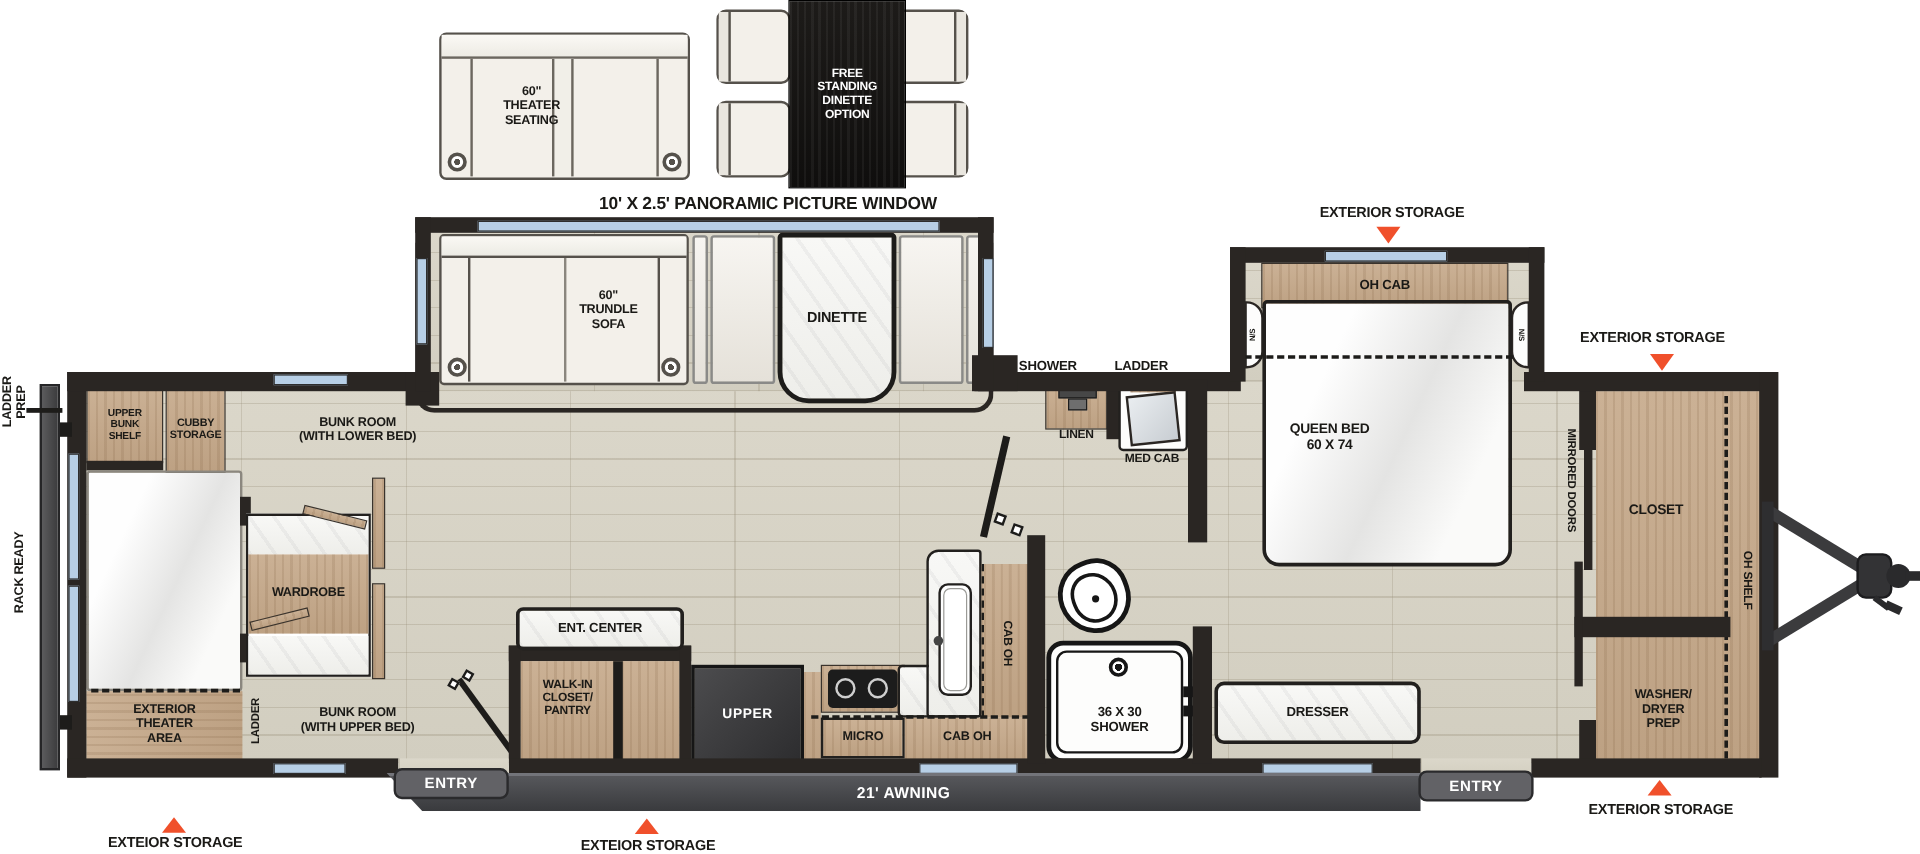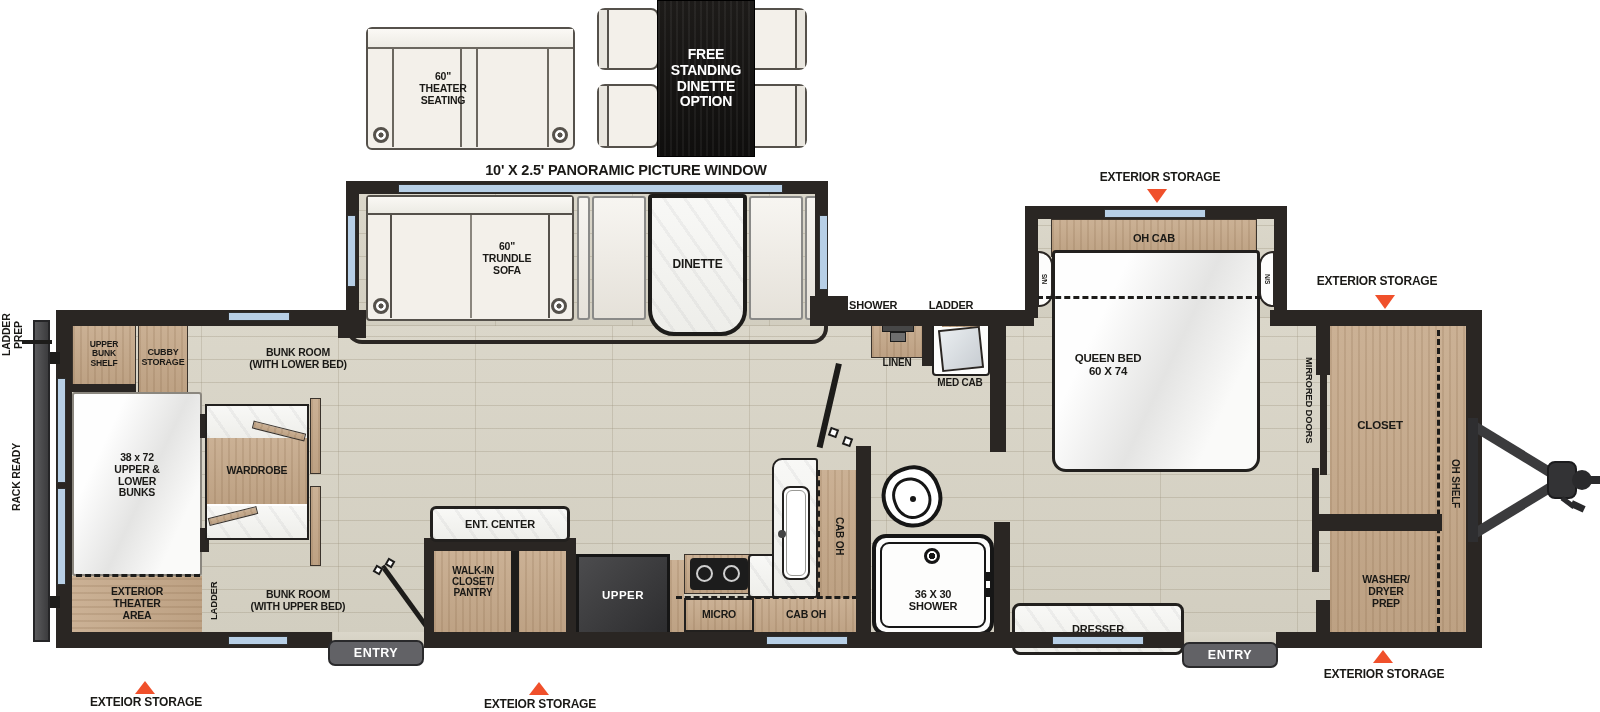--- a/index.html
+++ b/index.html
@@ -59,27 +59,27 @@
   <div class="a sofa" style="left:597px;top:84px;width:62px;height:64px;border-radius:8px">
     <div class="a" style="left:0;top:0;width:10px;height:100%;border-right:2px solid #55514b;background:#e9e6df"></div>
   </div>
   <div class="a sofa" style="left:745px;top:8px;width:62px;height:62px;border-radius:8px">
     <div class="a" style="right:0;top:0;width:10px;height:100%;border-left:2px solid #55514b;background:#e9e6df"></div>
   </div>
   <div class="a sofa" style="left:745px;top:84px;width:62px;height:64px;border-radius:8px">
     <div class="a" style="right:0;top:0;width:10px;height:100%;border-left:2px solid #55514b;background:#e9e6df"></div>
   </div>
   <div class="a cc" style="left:657px;top:0;width:98px;height:157px;border:1px solid #000;background:repeating-linear-gradient(90deg,rgba(255,255,255,.05) 0 2px,transparent 2px 6px),linear-gradient(#1d1b19,#0f0e0d)">
-    <div class="lbl" style="color:#fff;font-size:14px;width:88px">FREE
+    <div class="lbl" style="color:#fff;font-size:10px;width:88px">FREE
 STANDING
 DINETTE
 OPTION</div>
   </div>
 
-  <div class="a lbl" style="left:436px;top:162px;width:380px;font-size:14.5px">10' X 2.5' PANORAMIC PICTURE WINDOW</div>
+  <div class="a lbl" style="left:450px;top:162px;width:380px;font-size:14.5px">10' X 2.5' PANORAMIC PICTURE WINDOW</div>
 
   <div class="a floor" style="left:64px;top:316px;width:1406px;height:320px"></div>
   <div class="a floor" style="left:358px;top:192px;width:462px;height:134px"></div>
   <div class="a" style="left:346px;top:202px;width:482px;height:142px;border:4px solid #2a2623;border-top:none;border-radius:0 0 16px 16px"></div>
   <div class="a floor" style="left:1031px;top:214px;width:250px;height:104px"></div>
 
   <div class="a sofa" style="left:366px;top:195px;width:208px;height:126px;border-radius:4px">
     <div class="a" style="left:0;top:0;width:100%;height:18px;border-bottom:2px solid #55514b;background:linear-gradient(#faf8f4,#ecebe4)"></div>
     <div class="a" style="left:0;top:18px;width:24px;height:103px;border-right:2px solid #55514b"></div>
     <div class="a" style="right:0;top:18px;width:24px;height:103px;border-left:2px solid #55514b"></div>
@@ -116,33 +116,29 @@
     <div class="lbl" style="font-size:8.5px">UPPER
 BUNK
 SHELF</div>
   </div>
   <div class="a" style="left:72px;top:384px;width:64px;height:8px;background:#2a2623"></div>
   <div class="a wood cc" style="left:138px;top:320px;width:50px;height:74px;border:1.5px solid #3a332c">
     <div class="lbl" style="font-size:9px">CUBBY
 STORAGE</div>
   </div>
   <div class="a mat" style="left:72px;top:392px;width:130px;height:184px;border:2px solid #8b877f;border-radius:3px"></div>
-  <div class="a lbl" style="left:80px;top:452px;width:114px;font-size:10.5px">38 x 72
-UPPER &amp;
-LOWER
-BUNKS</div>
   <div class="a woodh" style="left:72px;top:576px;width:130px;height:60px"></div>
   <div class="a dashh" style="left:76px;top:574px;width:124px;height:0"></div>
   <div class="a lbl" style="left:80px;top:586px;width:114px;font-size:10.5px">EXTERIOR
 THEATER
 AREA</div>
 
   <div class="a wall" style="left:200px;top:414px;width:9px;height:24px"></div>
   <div class="a wall" style="left:200px;top:528px;width:9px;height:24px"></div>
-  <div class="a" style="left:205px;top:404px;width:104px;height:136px;border:2.5px solid #22201e;background:#fff">
+  <div class="a" style="left:205px;top:428px;width:104px;height:136px;border:2.5px solid #22201e;background:#fff">
     <div class="a marble" style="left:0;top:0;width:100%;height:32px"></div>
     <div class="a wood cc" style="left:0;top:32px;width:100%;height:66px">
       <div class="lbl" style="font-size:10.5px">WARDROBE</div>
     </div>
     <div class="a marble" style="left:0;bottom:0;width:100%;height:32px"></div>
   </div>
   <div class="a wood" style="left:310px;top:398px;width:11px;height:76px;border:1.5px solid #3a332c"></div>
   <div class="a wood" style="left:310px;top:486px;width:11px;height:80px;border:1.5px solid #3a332c"></div>
   <div class="a wood" style="left:252px;top:427px;width:54px;height:8px;border:1.5px solid #3a332c;transform:rotate(14deg)"></div>
   <div class="a wood" style="left:208px;top:512px;width:50px;height:8px;border:1.5px solid #3a332c;transform:rotate(-14deg)"></div>
@@ -216,21 +212,21 @@
 
   <div class="a" style="left:872px;top:534px;width:122px;height:102px;background:#fdfdfc;border:4px solid #161616;border-radius:14px">
     <div class="a" style="left:4px;top:4px;right:4px;bottom:4px;border:2px solid #161616;border-radius:9px"></div>
     <div class="a" style="left:48px;top:10px;width:16px;height:16px;border:3px solid #161616;border-radius:50%;background:radial-gradient(circle,#161616 0 3px,#fff 3px)"></div>
     <div class="a" style="right:-8px;top:34px;width:12px;height:9px;background:#161616"></div>
     <div class="a" style="right:-8px;top:50px;width:12px;height:9px;background:#161616"></div>
     <div class="a lbl" style="left:4px;top:50px;width:106px;font-size:11px">36 X 30
 SHOWER</div>
   </div>
 
-  <div class="a marble cc" style="left:1012px;top:603px;width:172px;height:52px;border:3px solid #22201e;border-radius:8px">
+  <div class="a marble cc" style="left:1012px;top:568px;width:172px;height:52px;border:3px solid #22201e;border-radius:8px">
     <div class="lbl" style="font-size:11px">DRESSER</div>
   </div>
 
   <div class="a wood" style="left:1330px;top:326px;width:138px;height:310px"></div>
   <div class="a dashv" style="left:1437px;top:330px;width:0;height:302px"></div>
   <div class="a wall" style="left:1312px;top:514px;width:130px;height:17px"></div>
   <div class="a wall" style="left:1316px;top:320px;width:14px;height:55px"></div>
   <div class="a wall" style="left:1320px;top:375px;width:7px;height:100px"></div>
   <div class="a wall" style="left:1312px;top:468px;width:7px;height:104px"></div>
   <div class="a wall" style="left:1316px;top:600px;width:14px;height:34px"></div>
@@ -287,20 +283,23 @@
   <div class="a tri-d" style="left:1147px;top:189px"></div>
   <div class="a lbl" style="left:1292px;top:275px;width:170px;font-size:12px">EXTERIOR STORAGE</div>
   <div class="a tri-d" style="left:1375px;top:295px"></div>
   <div class="a tri-u" style="left:135px;top:681px"></div>
   <div class="a lbl" style="left:61px;top:696px;width:170px;font-size:12px">EXTEIOR STORAGE</div>
   <div class="a tri-u" style="left:529px;top:682px"></div>
   <div class="a lbl" style="left:455px;top:698px;width:170px;font-size:12px">EXTEIOR STORAGE</div>
   <div class="a tri-u" style="left:1373px;top:650px"></div>
   <div class="a lbl" style="left:1299px;top:668px;width:170px;font-size:12px">EXTERIOR STORAGE</div>
 
+  <div class="a cc" style="left:322px;top:644px;width:862px;height:32px;background:linear-gradient(#56575b,#393a3d);border-top:3px solid #73747a;clip-path:polygon(0 0,100% 0,100% 100%,30px 100%)">
+    <div class="lbl" style="color:#fff;font-size:13px;letter-spacing:.4px">21' AWNING</div>
+  </div>
   <div class="a cc" style="left:328px;top:640px;width:96px;height:26px;background:#626266;border:2.5px solid #2a2a2c;border-radius:7px">
     <div class="lbl" style="color:#fff;font-size:12.5px;letter-spacing:.5px">ENTRY</div>
   </div>
   <div class="a cc" style="left:1182px;top:642px;width:96px;height:26px;background:#626266;border:2.5px solid #2a2a2c;border-radius:7px">
     <div class="lbl" style="color:#fff;font-size:12.5px;letter-spacing:.5px">ENTRY</div>
   </div>
 
   <svg class="a" style="left:1468px;top:406px" width="132" height="146" viewBox="0 0 132 146">
     <line x1="6" y1="20" x2="88" y2="70" stroke="#3b3b3d" stroke-width="10"></line>
     <line x1="6" y1="128" x2="88" y2="78" stroke="#3b3b3d" stroke-width="10"></line>

